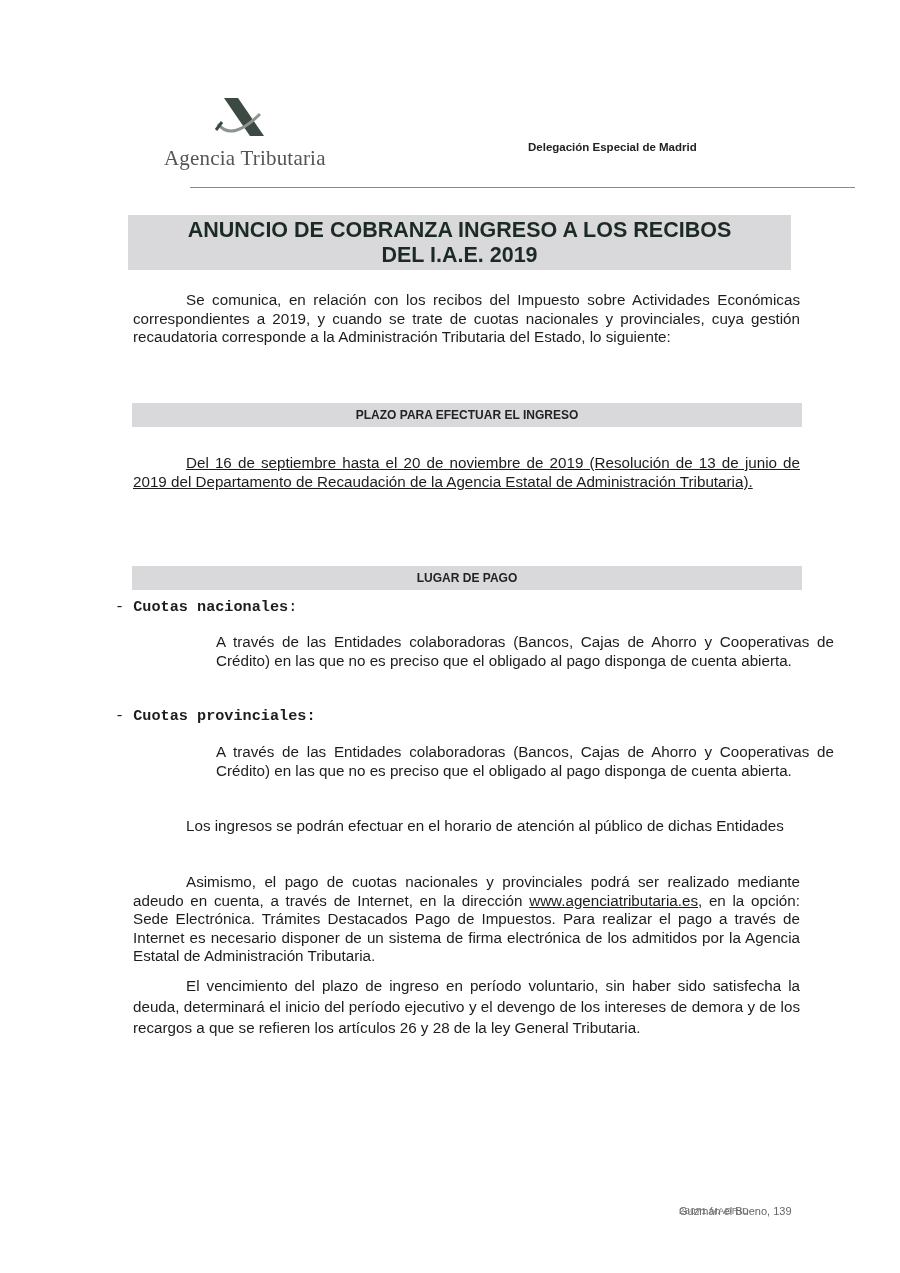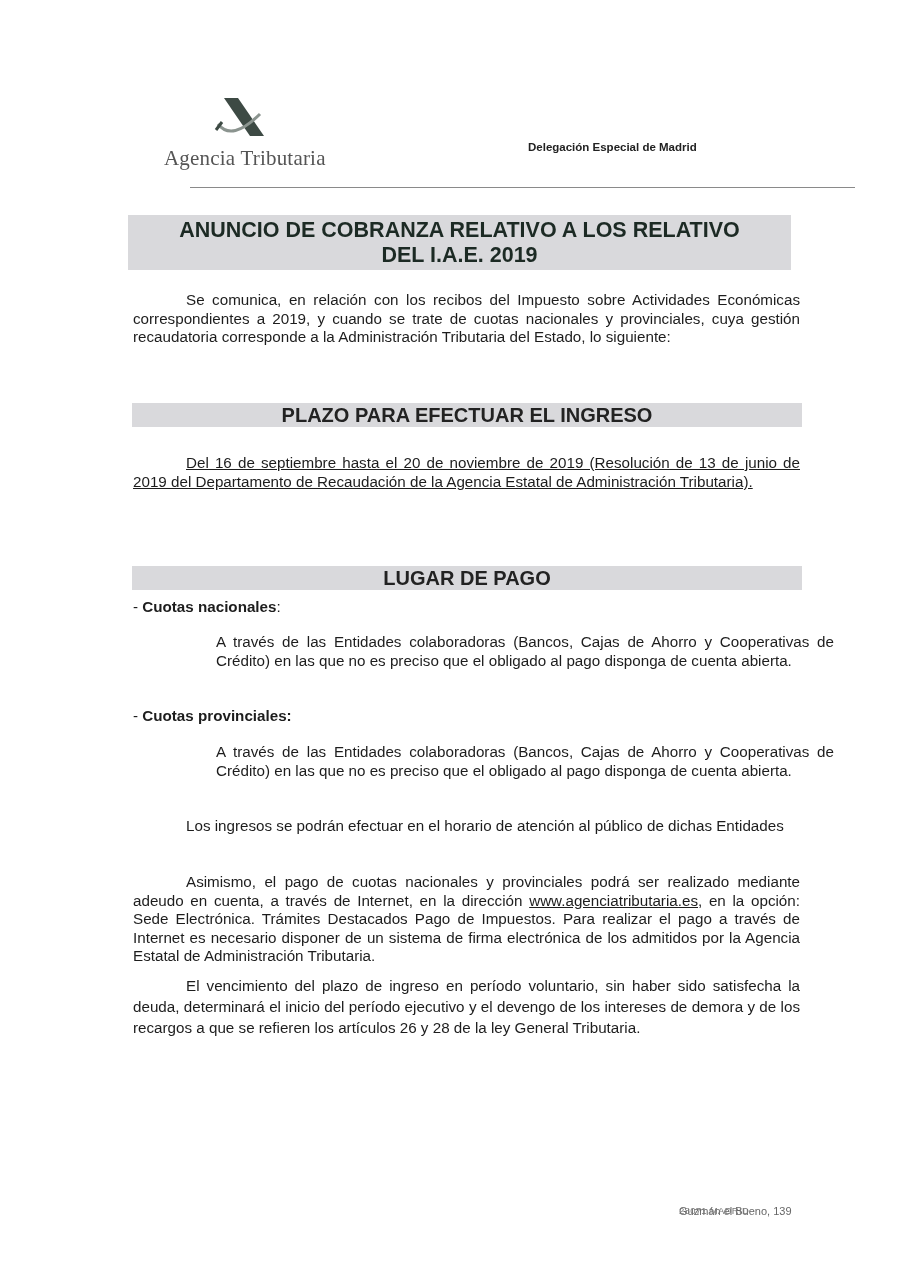--- a/index.html
+++ b/index.html
@@ -12,30 +12,30 @@
   .logo-mark { position:absolute; left:50px; top:0; width:56px; height:48px; }
   .logo-text { position:absolute; left:0; top:48px; width:170px;
                font-family:"Liberation Serif", serif; font-size:21px; color:#555; letter-spacing:0.2px; }
   .delegacion { left:528px; top:141px; font-size:11.5px; font-weight:bold; color:#222; }
   .header-rule { left:190px; top:187px; width:665px; height:1px; background:#8a8a8a; }
 
   
   .banner { background:#d9d9dc; text-align:center; font-weight:bold; color:#1c2a24; }
   .banner-main { left:128px; top:215px; width:663px; height:55px;
                  font-size:21.5px; line-height:25px; padding-top:3px; box-sizing:border-box; }
-  .banner-sm { left:132px; height:24px; width:670px; font-size:20px; line-height:24px; color:#222; }
+  .banner-sm { left:132px; height:24px; width:670px; font-size:12px; line-height:24px; color:#222; }
   .b2 { top:403px; }
   .b3 { top:566px; }
 
   
   .para { left:133px; width:667px; font-size:15.2px; line-height:18.5px; text-align:justify;
           text-align-last:left; }
   .indent { text-indent:53px; }
   .sub { left:182px; width:618px;margin-left:34px; }
-  .label { left:133px; font-size:15.2px; }
+  .label { left:115px; font-size:15.2px;font-family:Liberation Mono, monospace; }
   .label b { font-weight:bold; }
   .link { text-decoration:underline; }
 
   .addr1 { left:679px; top:1205px; font-size:11px; color:#666; }
   .addr2 { left:679px; top:1205px; font-size:9.5px; color:#777; letter-spacing:0.3px; }
 </style>
 </head>
 <body>
 
 <div class="abs logo">
@@ -43,21 +43,21 @@
     <polygon points="10,0 24,0 50,38 36,38" fill="#3d4a44"></polygon>
     <path d="M4,26 Q18,44 46,16" stroke="#8b948f" stroke-width="3" fill="none"></path>
     <path d="M2,32 L8,24" stroke="#3d4a44" stroke-width="3"></path>
   </svg>
   <div class="logo-text">Agencia Tributaria</div>
 </div>
 <div class="abs delegacion">Delegación Especial de Madrid</div>
 <div class="abs header-rule"></div>
 
 <div class="abs banner banner-main">
-  <div>ANUNCIO DE COBRANZA RELATIVO A LOS RELATIVO</div>
+  <div>ANUNCIO DE COBRANZA INGRESO A LOS RECIBOS</div>
   <div>DEL I.A.E. 2019</div>
 </div>
 
 <div class="abs para indent" style="top:291px;">Se comunica, en relación con los recibos del Impuesto sobre Actividades Económicas correspondientes a 2019, y cuando se trate de cuotas nacionales y provinciales, cuya gestión recaudatoria corresponde a la Administración Tributaria del Estado, lo siguiente:</div>
 
 <div class="abs banner banner-sm b2">PLAZO PARA EFECTUAR EL INGRESO</div>
 <div class="abs para indent" style="top:454px;text-decoration:underline;">Del 16 de septiembre hasta el 20 de noviembre de 2019 (Resolución de 13 de junio de 2019 del Departamento de Recaudación de la Agencia Estatal de Administración Tributaria).</div>
 
 <div class="abs banner banner-sm b3">LUGAR DE PAGO</div>
 

